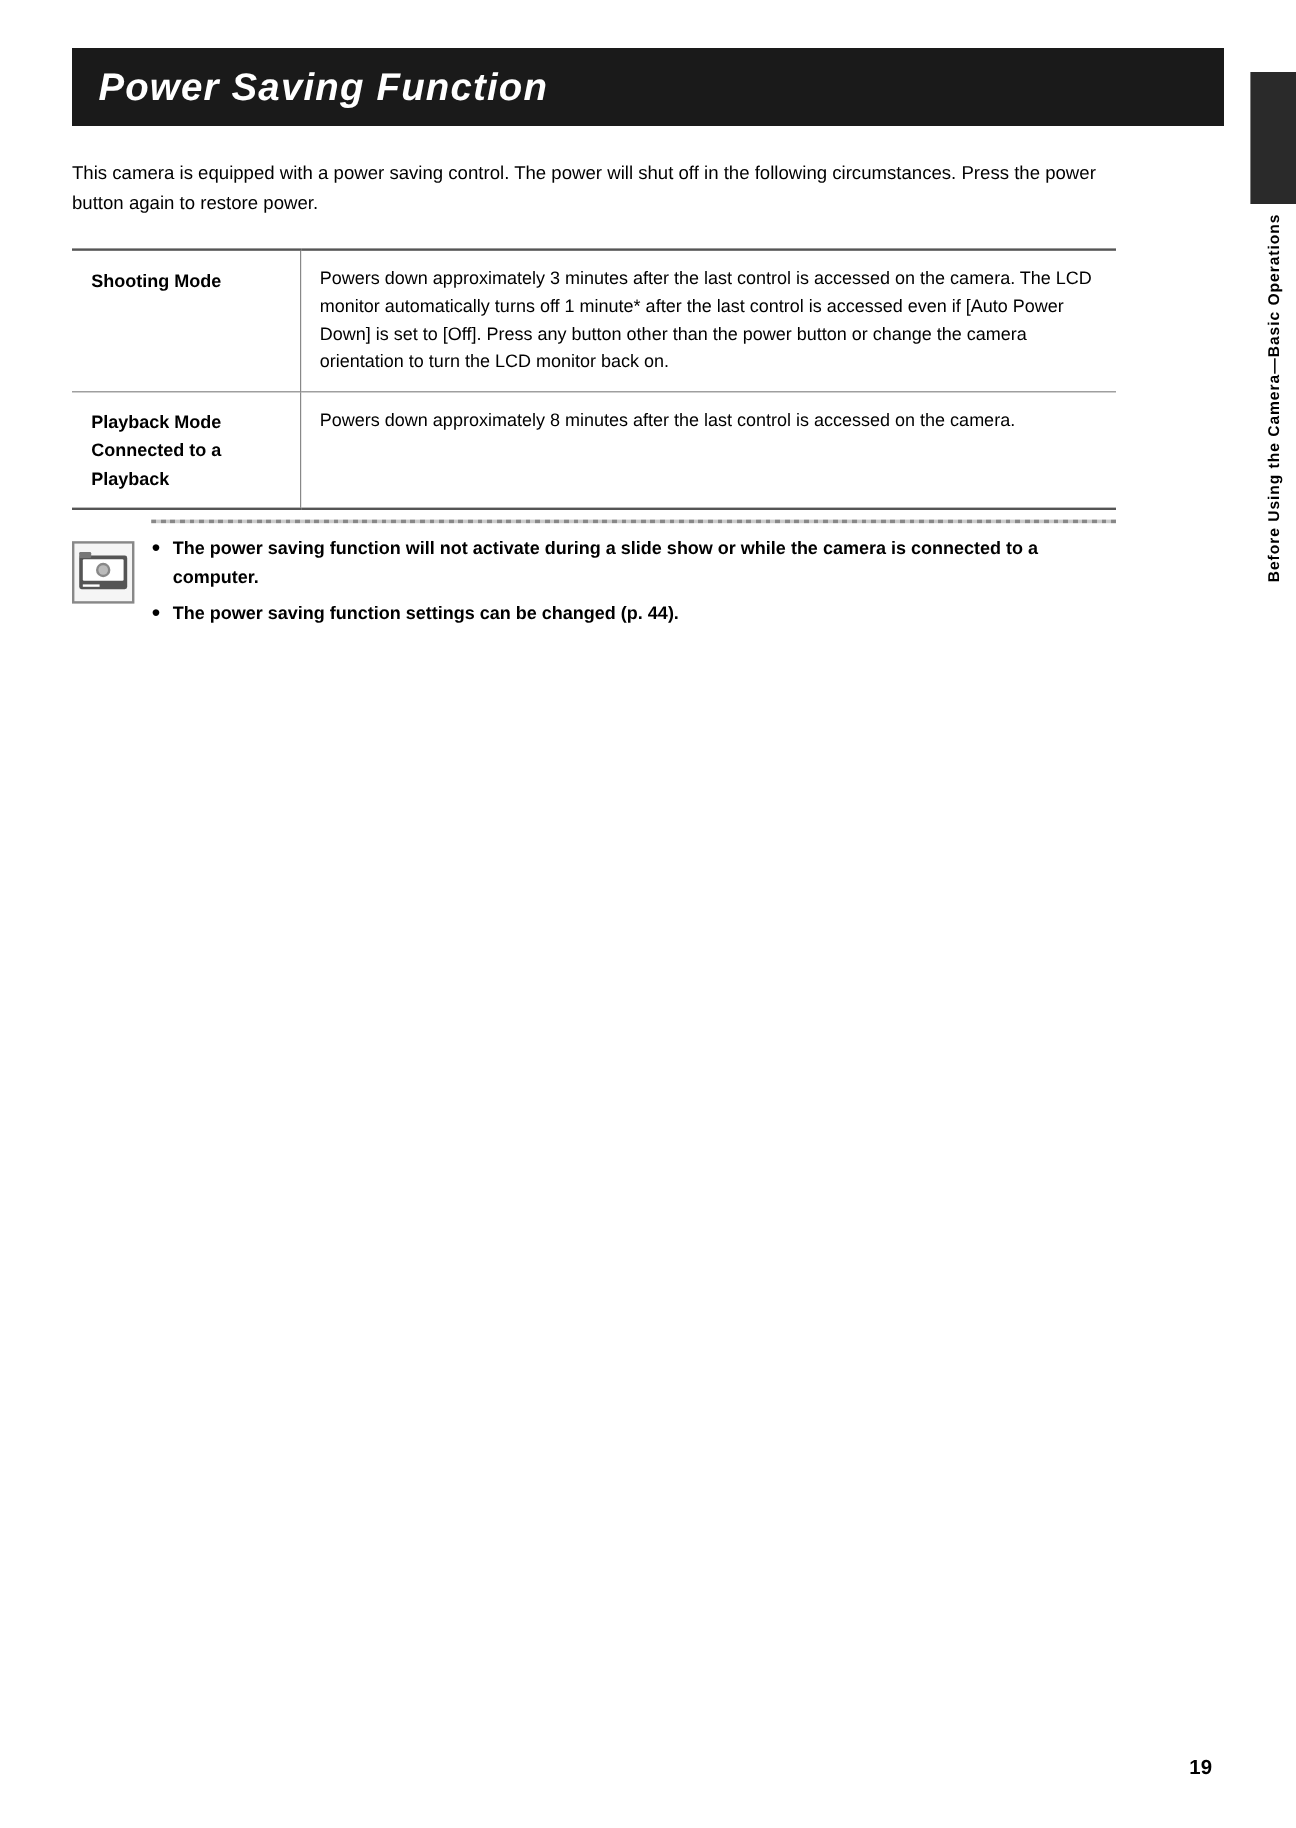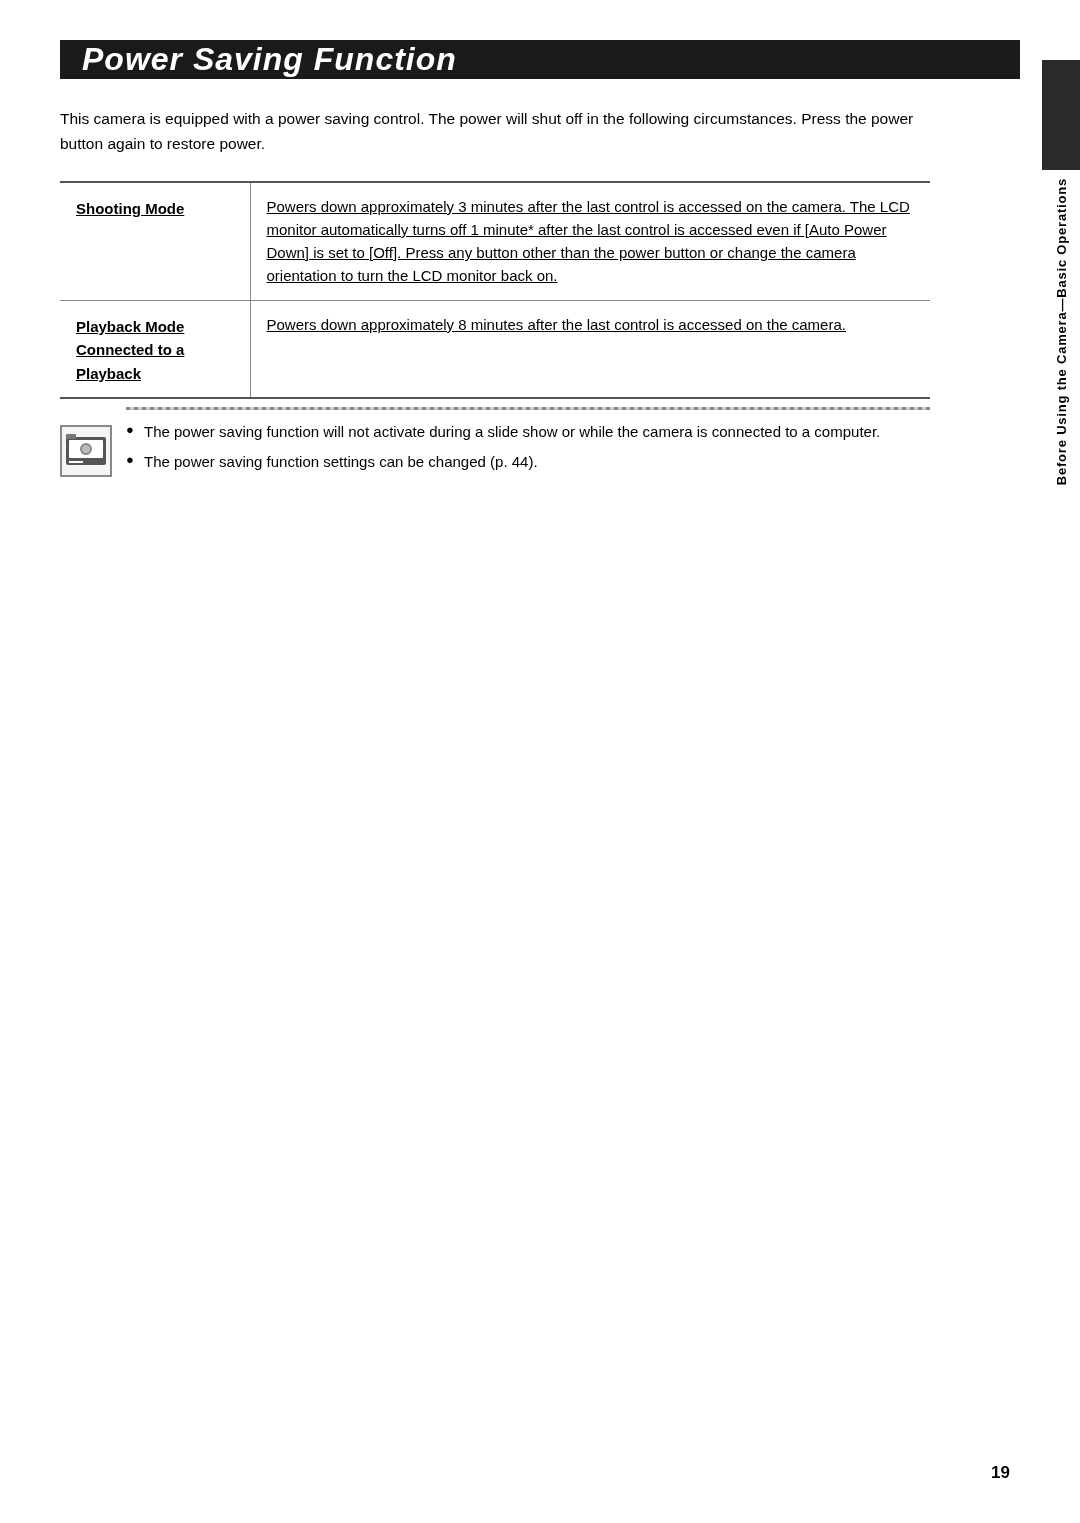--- a/index.html
+++ b/index.html
@@ -22,21 +22,21 @@
     .page-container {
       width: 1080px;
       height: 1523px;
       position: relative;
       padding: 40px 60px 40px 60px;
     }
 
     .title-bar {
       background: #1a1a1a;
       color: #ffffff;
-      padding: 1px 22px;
+      padding: 14px 22px;
       margin-bottom: 28px;
     }
 
     .title-bar h1 {
       font-size: 32px;
       font-weight: 900;
       font-style: italic;
       letter-spacing: 1px;
       color: #ffffff;
     }
@@ -45,21 +45,20 @@
       font-size: 15.5px;
       line-height: 1.6;
       margin-bottom: 24px;
       max-width: 870px;
     }
 
     .info-table {
       width: 100%;
       border-collapse: collapse;
       max-width: 870px;
-      text-decoration: underline;
     }
 
     .info-table td {
       border-top: 1px solid #888;
       border-bottom: 1px solid #888;
       padding: 12px 16px;
       vertical-align: top;
       font-size: 15px;
       line-height: 1.55;
     }
@@ -140,21 +139,21 @@
       list-style: none;
       padding: 0;
     }
 
     .note-bullets li {
       font-size: 15px;
       line-height: 1.6;
       margin-bottom: 6px;
       padding-left: 18px;
       position: relative;
-      font-weight: normal;
+      font-weight: bold;
     }
 
     .note-bullets li::before {
       content: '●';
       position: absolute;
       left: 0;
       font-size: 13px;
     }
 
     

